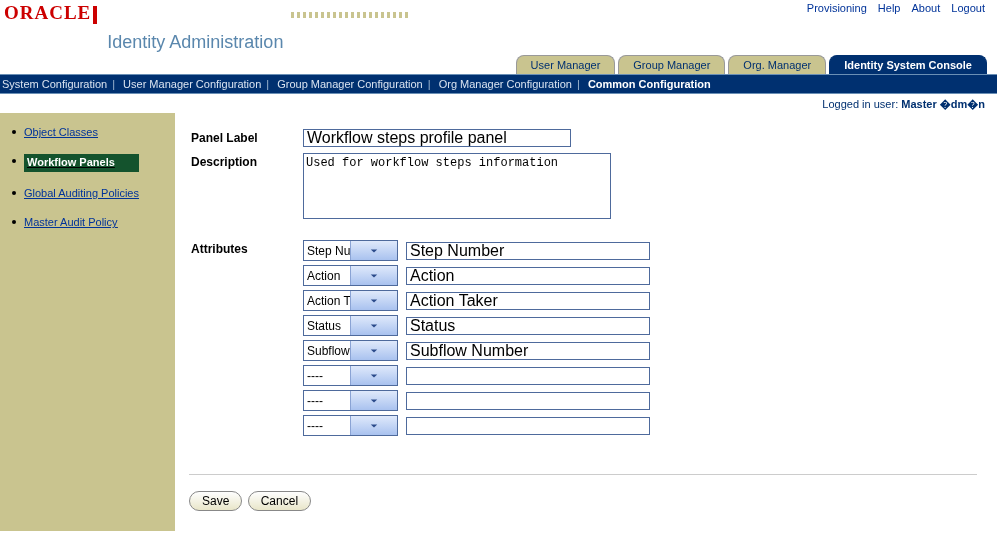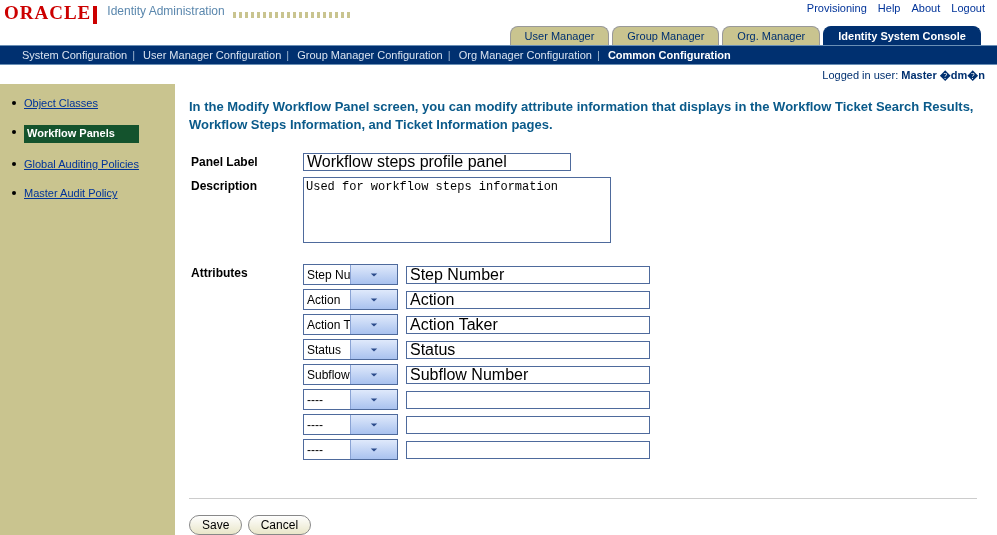--- a/index.html
+++ b/index.html
@@ -1,41 +1,41 @@
 <!DOCTYPE html>
 <html><head>
 <meta charset="utf-8">
 <style>
 * { box-sizing: border-box; margin: 0; padding: 0; }
 body { font-family: Arial, Helvetica, sans-serif; font-size: 12px; width: 997px; background: #fff; }
 
 .header { display: flex; align-items: flex-start; padding: 2px 0 0 4px; }
 .logo { font-family: "Times New Roman", serif; font-weight: bold; font-size: 19px; color: #cc0000; letter-spacing: 1px; display: inline-block; }
 .logo-bar { display: inline-block; width: 4px; height: 18px; background: #cc0000; margin-left: 2px; vertical-align: middle; }
-.app-title { color: #5a87ad; font-size: 12px; margin-left: 10px; padding-top: 2px; }
+.app-title { color: #5a87ad; font-size: 18px; margin-left: 10px; padding-top: 2px; margin-top: 28px; }
 .top-links { margin-left: auto; padding-right: 12px; font-size: 11px; }
 .top-links a { color: #003399; margin-left: 8px; margin-top: 28px; }
 .stripe { margin-left: 8px; margin-top: 10px; height: 6px; width: 120px; background: repeating-linear-gradient(90deg, #c9c48f 0 3px, #fff 3px 6px); }
 
-.tabrow { display: flex; justify-content: flex-end; padding-right: 16px; margin-top: 2px; }
+.tabrow { display: flex; justify-content: flex-end; padding-right: 10px; margin-top: 2px; }
 .tab { background: #c9c48f; color: #003070; font-size: 11px; padding: 3px 14px 3px 14px; margin-left: 3px; border-top-left-radius: 8px; border-top-right-radius: 8px; border: 1px solid #999; border-bottom: none; cursor: pointer; }
 .tab.active { background: #003070; color: #fff; font-weight: bold; border-color: #003070; }
 
-.subnav { background: #003070; color: #fff; padding: 3px 22px; font-size: 11px; border-top: 1px solid #6a8fb5; border-bottom: 1px solid #6a8fb5; }
+.subnav { background: #003070; color: #fff; padding: 3px 2px; font-size: 11px; border-top: 1px solid #6a8fb5; border-bottom: 1px solid #6a8fb5; }
 .subnav a { color: #d9e3f0; text-decoration: none; cursor: pointer; }
 .subnav .sep { color: #a0b8d0; padding: 0 5px; }
 .subnav .active { color: #fff; font-weight: bold; }
 
 .loggedin { text-align: right; padding: 2px 12px; font-size: 11px; color: #003070; }
 .loggedin b { font-weight: bold; }
 
 .body-wrap { display: flex; }
 .sidebar { width: 175px; background: #c9c48f; padding: 12px 0 200px 0; }
 .sidebar ul { list-style: none; padding-left: 12px; }
-.sidebar li { margin-bottom: 14px; font-size: 11px; display: flex; align-items: flex-start; }
+.sidebar li { margin-bottom: 14px; font-size: 11px; display: flex; align-items: flex-start; text-decoration: underline; }
 .sidebar li .bullet { width: 4px; height: 4px; background: #000; border-radius: 50%; margin-top: 5px; margin-right: 8px; flex-shrink: 0; }
 .sidebar li a { color: #003399; text-decoration: underline; cursor: pointer; line-height: 1.4; }
 .sidebar li.selected a { background: #14532d; color: #fff; text-decoration: none; padding: 1px 24px 1px 3px; font-weight: bold; }
 
 .main { flex: 1; padding: 14px 20px 20px 14px; }
 .intro { color: #0a5a8a; font-weight: bold; font-size: 13px; line-height: 1.35; margin-bottom: 18px; }
 
 .form-table { width: 100%; }
 .form-table td { vertical-align: top; padding-bottom: 4px; }
 .lbl { font-weight: bold; width: 110px; padding-top: 2px; }
@@ -106,21 +106,20 @@
           <a>Global Auditing Policies</a>
         </li>
       <li>
           <span class="bullet"></span>
           <a>Master Audit Policy</a>
         </li>
     </ul>
   </div>
 
   <div class="main">
-    <div class="intro">In the Modify Workflow Panel screen, you can modify attribute information that displays in the Workflow Ticket Search Results, Workflow Steps Information, and Ticket Information pages.</div>
 
     <table class="form-table">
       <tbody>
           <tr>
         <td class="lbl">Panel Label</td>
         <td><input type="text" style="width: 268px;" value="Workflow steps profile panel"></td>
       </tr>
       <tr>
         <td class="lbl">Description</td>
         <td><textarea style="">Used for workflow steps information</textarea></td>

